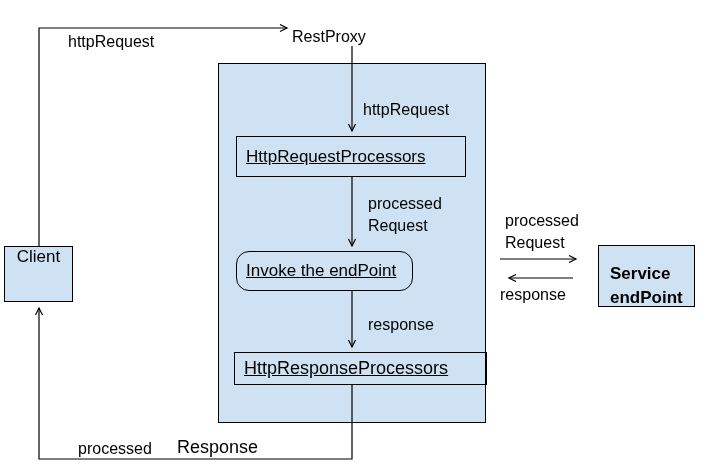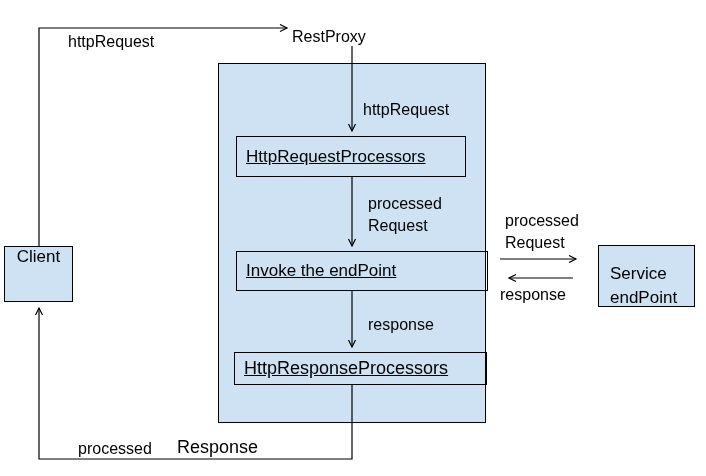--- a/index.html
+++ b/index.html
@@ -51,25 +51,25 @@
   .box-label { font-size: 17px; white-space: nowrap; }
   .box-label-lg { font-size: 18px; white-space: nowrap; }
   #client-box {
     left: 4px; top: 246px; width: 69px; height: 56px;
     display: flex; justify-content: center;
     font-size: 17px; z-index: 2;
   }
   #service-box {
     left: 598px; top: 245px; width: 97px; height: 62px;
     font-size: 17px; line-height: 24px;
-    padding: 16px 13px 0 11px; z-index: 2;
+    padding: 16px 13px 0 11px; z-index: 2; font-weight: bold;
   }
   #container-box { left: 218px; top: 63px; width: 268px; height: 360px; }
   #request-processors-box  { left: 236px; top: 136px; width: 230px; height: 41px; }
-  #invoke-box              { left: 236px; top: 251px; width: 252px; height: 40px; }
+  #invoke-box              { left: 236px; top: 251px; width: 177px; height: 40px; border-radius: 13px; }
   #response-processors-box { left: 234px; top: 352px; width: 253px; height: 33px; }
   #connector-svg {
     position: absolute; left: 0; top: 0; width: 706px; height: 476px;
     z-index: 3; pointer-events: none;
   }
   .edge { stroke: var(--stroke, #000000); stroke-width: 1.2; fill: none; }
   .arrow-head { stroke: var(--stroke, #000000); stroke-width: 1.2; fill: none; }
   #lbl-httprequest-top   { left: 68px;  top: 31px;  }
   #lbl-restproxy         { left: 292px; top: 26px; text-align: right;  }
   #lbl-httprequest-inner { left: 363px; top: 99px;  }

